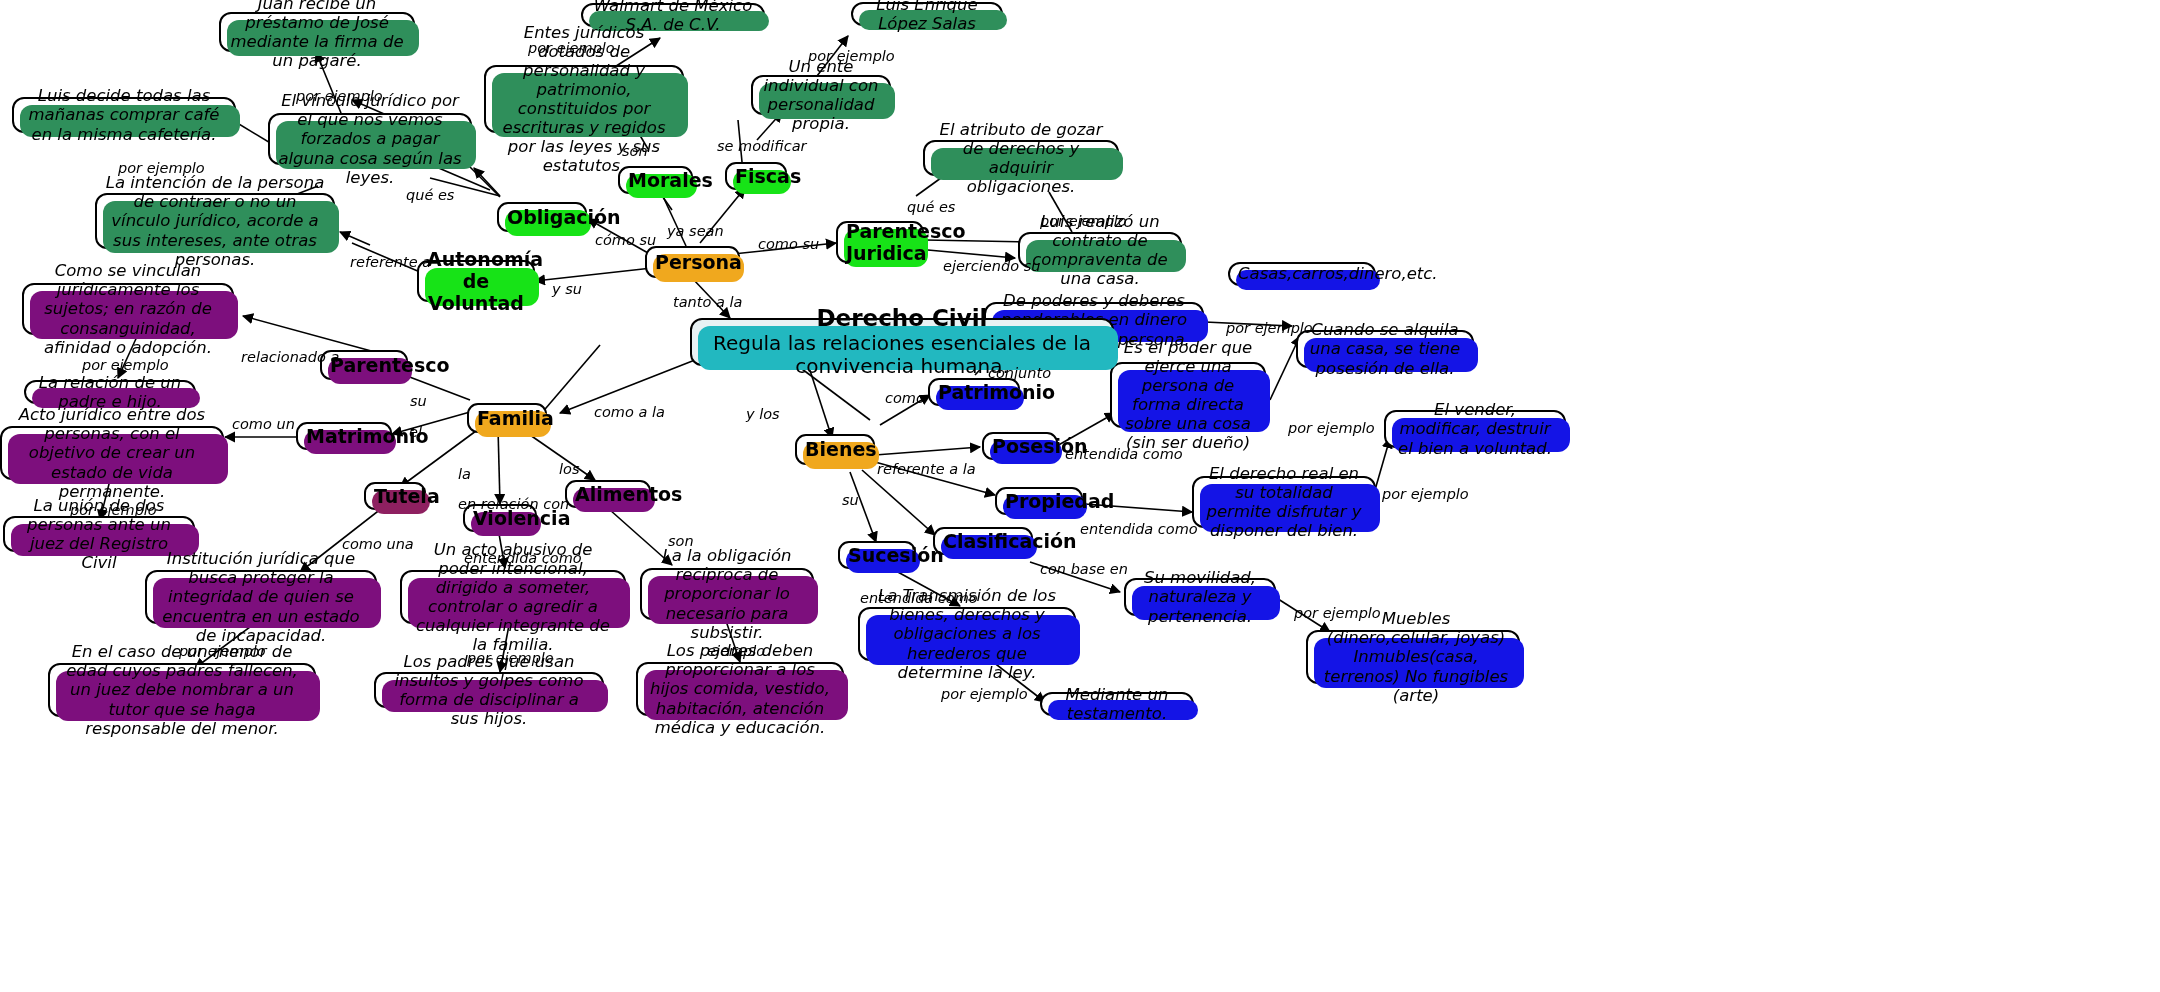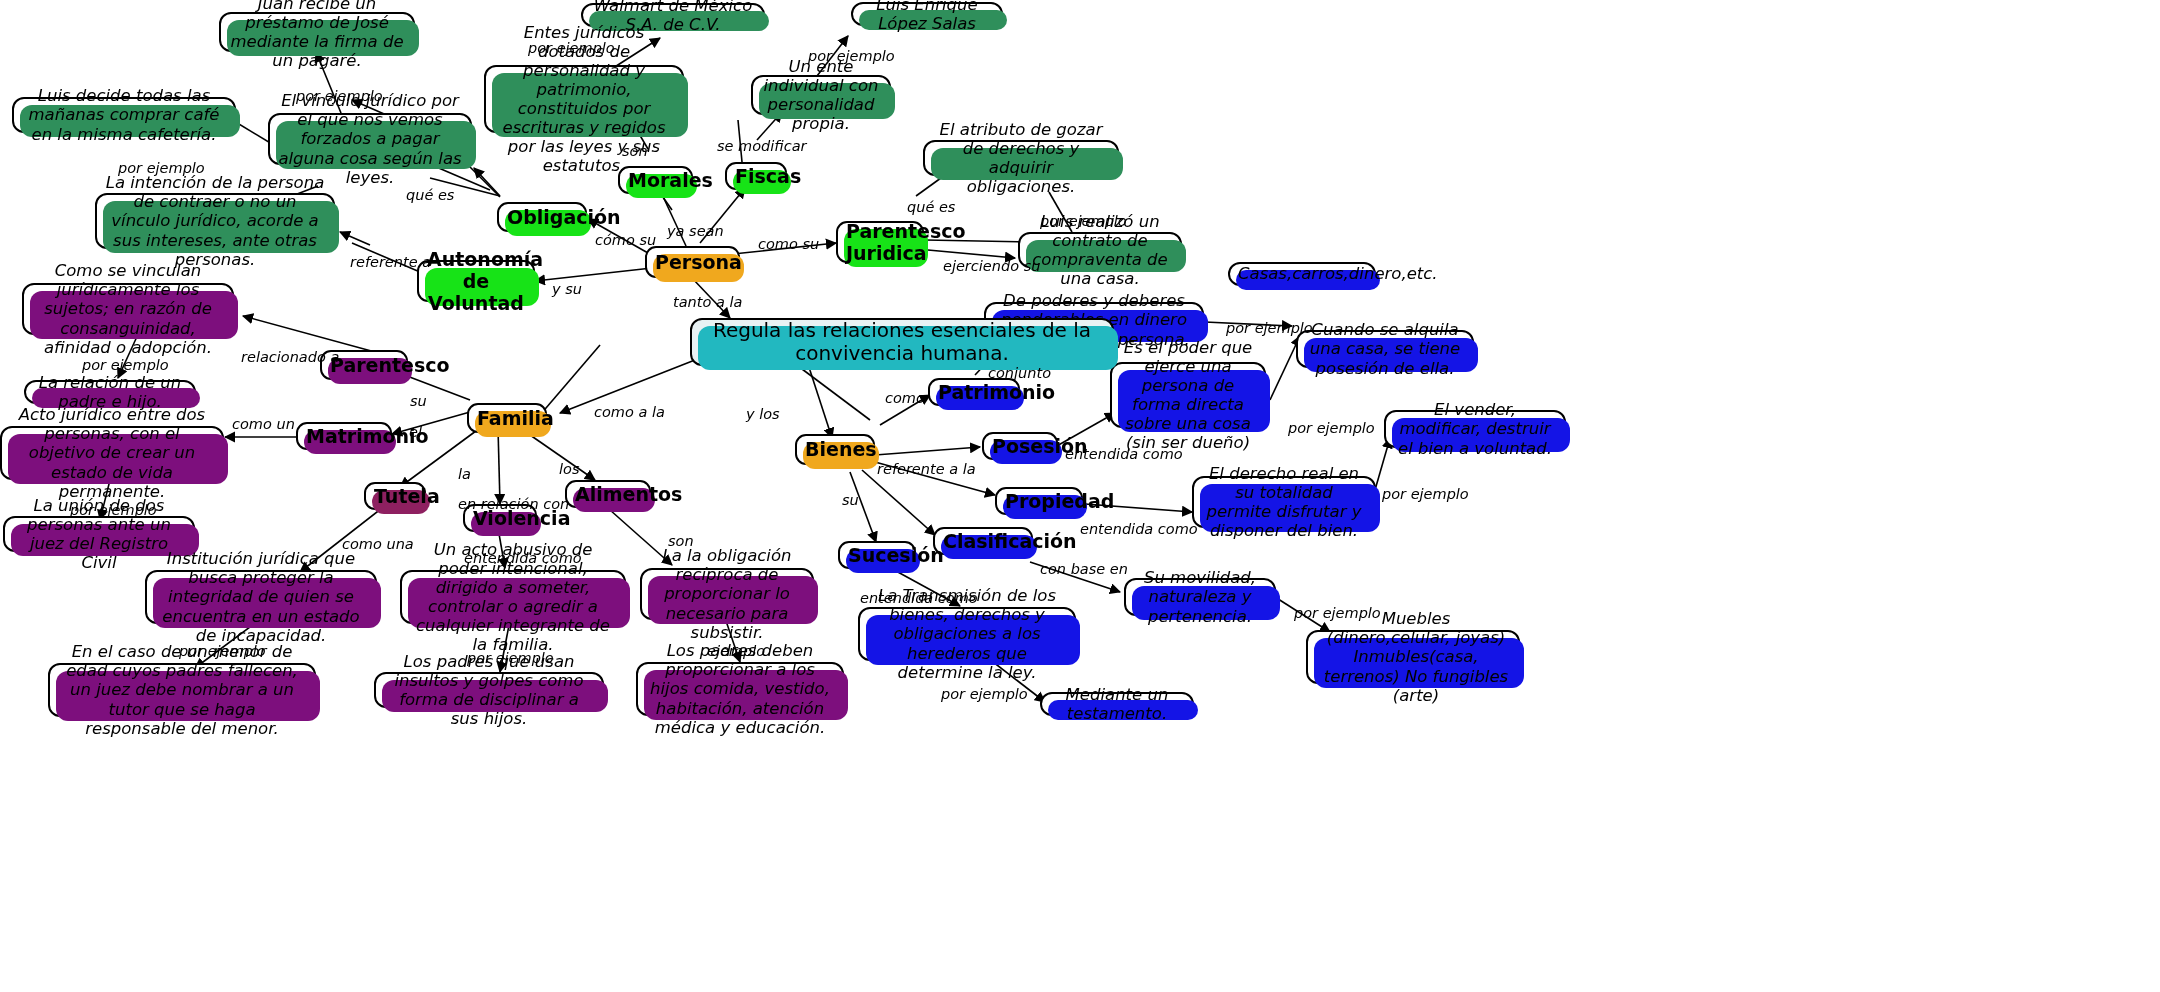--- a/index.html
+++ b/index.html
@@ -252,20 +252,21 @@
       <div class="node desc sh-blue" style="left: 1306px; top: 630px; width: 214px; height: 54px; padding-left: 14px;">
         <span>Muebles (dinero,celular, joyas) Inmubles(casa, terrenos) No fungibles (arte)</span>
       </div>
       <div class="node desc sh-blue" style="left: 858px; top: 607px; width: 218px; height: 54px;">
         <span>La Transmisión de los bienes, derechos y obligaciones a los herederos que determine la ley.</span>
       </div>
       <div class="node desc sh-blue" style="left: 1040px; top: 692px; width: 154px; height: 24px;">
         <span>Mediante un testamento.</span>
       </div>
       <div class="node central sh-teal" style="left: 690px; top: 318px; width: 424px; height: 48px; flex-direction: column; justify-content: center;">
+        <span class="t1">Derecho Civil</span>
         <span class="t2">Regula las relaciones esenciales de la convivencia humana.</span>
       </div>
     </div>
   <div id="labels-layer">
       <div class="lbl" style="left: 296px; top: 88px;">por ejemplo</div>
       <div class="lbl" style="left: 118px; top: 160px;">por ejemplo</div>
       <div class="lbl" style="left: 406px; top: 187px;">qué es</div>
       <div class="lbl" style="left: 350px; top: 254px;">referente a</div>
       <div class="lbl" style="left: 528px; top: 40px;">por ejemplo</div>
       <div class="lbl" style="left: 622px; top: 143px;">son</div>

